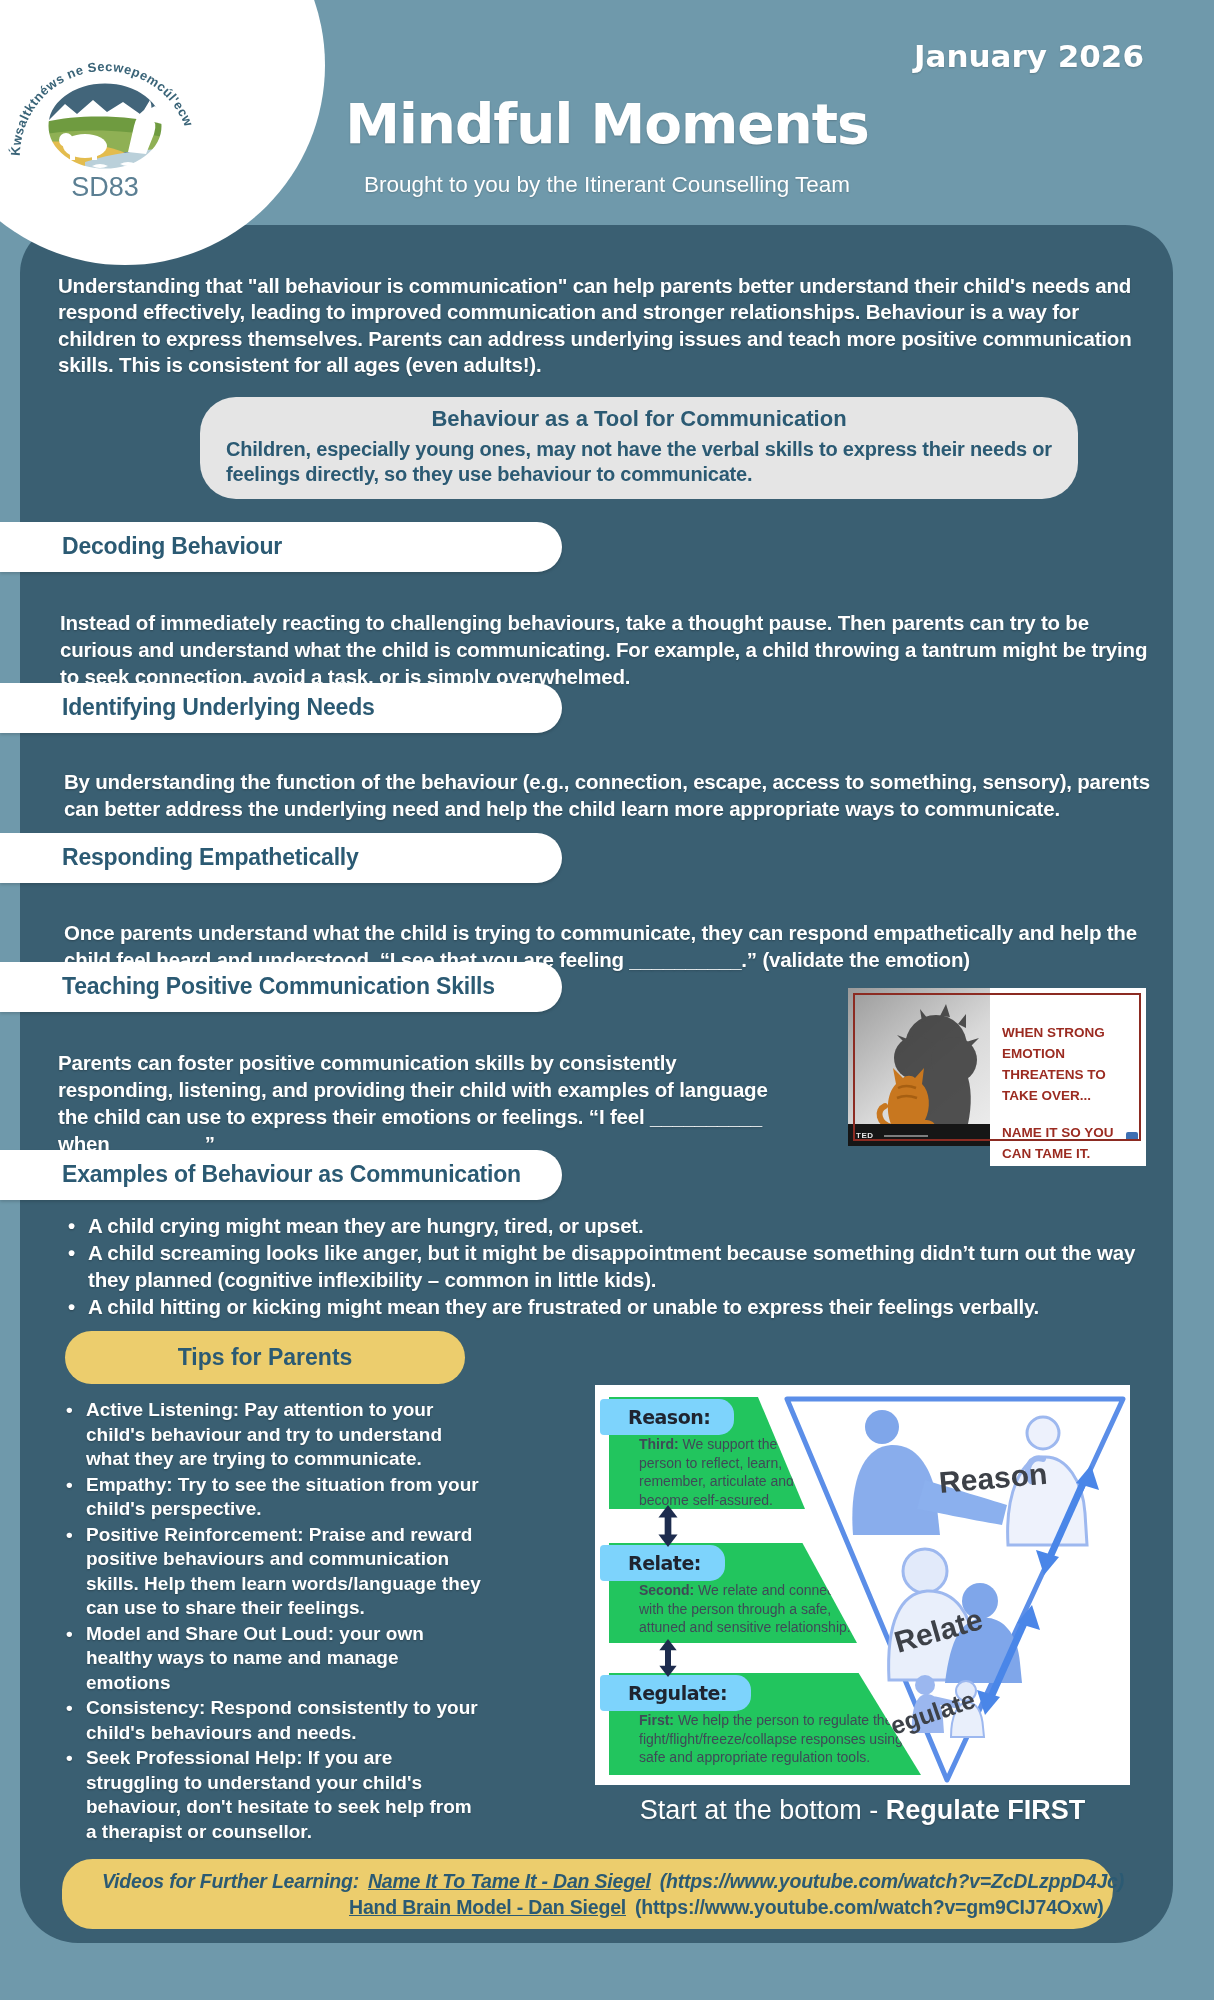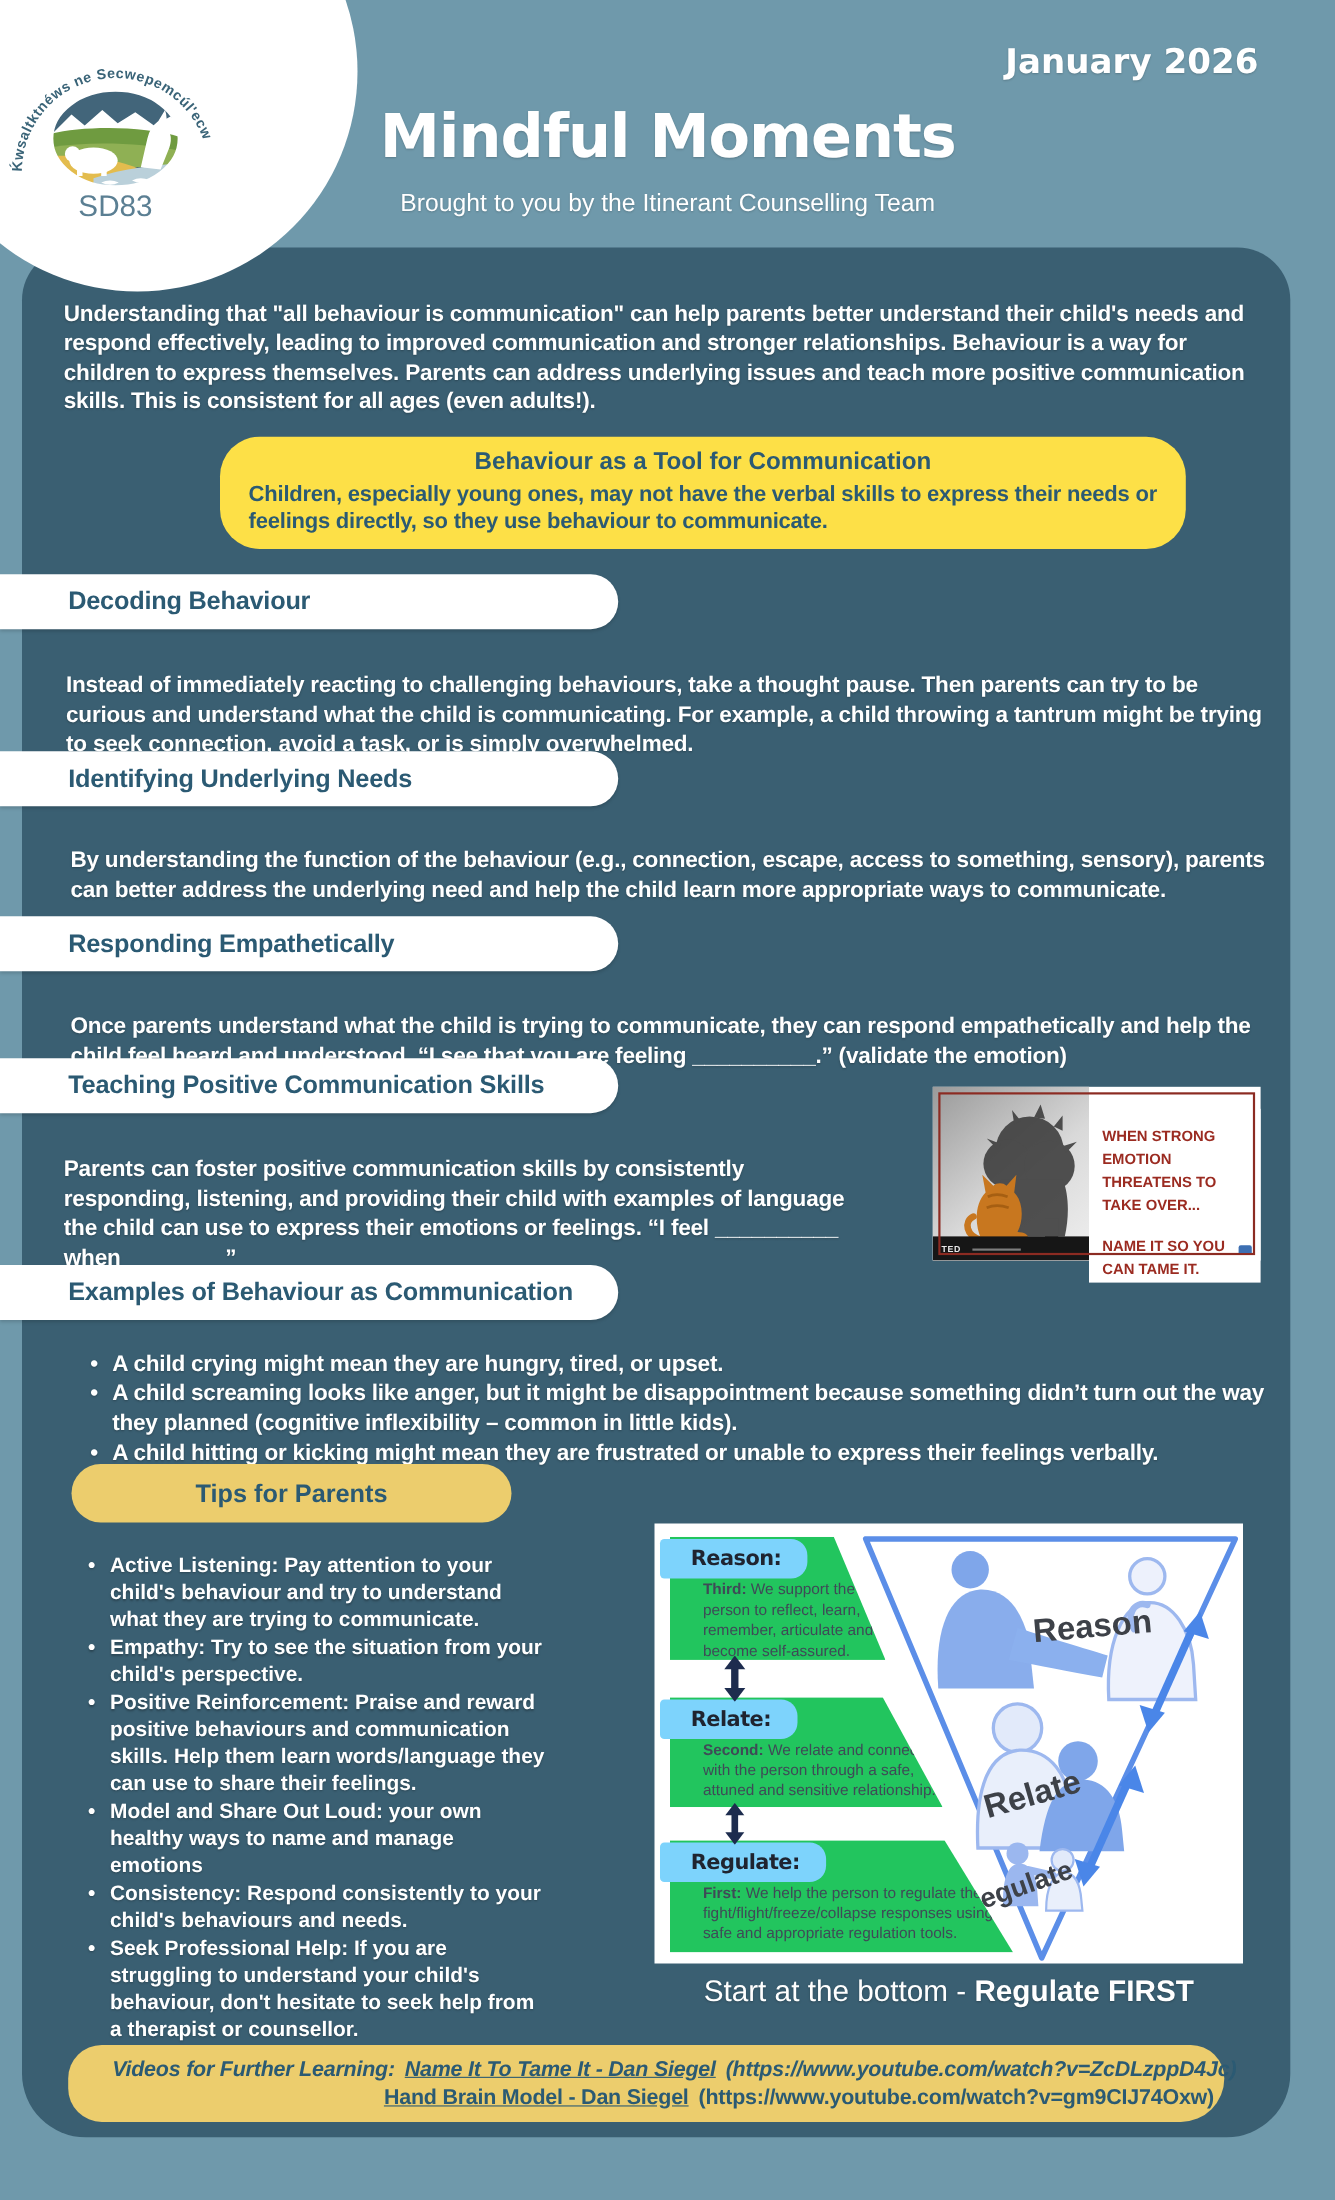--- a/index.html
+++ b/index.html
@@ -15,37 +15,37 @@
          font-family:"DejaVu Sans",sans-serif;text-shadow:0 1px 2px rgba(0,0,0,.2);z-index:3;}
   .title{position:absolute;left:0;right:0;top:92px;margin:0;text-align:center;font-size:55px;
          font-weight:bold;color:#fff;font-family:"DejaVu Sans",sans-serif;letter-spacing:-1px;
          text-shadow:0 1px 2px rgba(0,0,0,.2);z-index:3;}
   .subtitle{position:absolute;left:0;right:0;top:172px;text-align:center;font-size:22.5px;
          font-weight:normal;color:#fff;text-shadow:0 1px 2px rgba(0,0,0,.2);z-index:3;}
   
   .wtxt{color:#fff;font-weight:bold;letter-spacing:-0.2px;text-shadow:0 1px 2px rgba(0,0,0,.28);}
   .intro{position:absolute;left:58px;top:252px;width:1102px;font-size:20.5px;line-height:26.5px;z-index:2;}
   
-  .ybox1{position:absolute;left:200px;top:397px;width:878px;height:102px;background:#fde047;
+  .ybox1{position:absolute;left:200px;top:397px;width:878px;height:102px;background:#e5e5e5;
          border-radius:36px;color:#2B5A73;z-index:2;}
   .ybox1 .t{text-align:center;font-size:22px;font-weight:bold;margin-top:9px;}
   .ybox1 .b{margin:5px 26px 0;font-size:20px;font-weight:bold;line-height:25px;letter-spacing:-0.2px;}
   
   .pill{position:absolute;left:0;width:562px;height:50px;background:#fff;border-radius:0 28px 28px 0;
         z-index:4;box-shadow:0 2px 3px rgba(0,0,0,.15);}
   .pill span{display:block;margin:11px 0 0 62px;font-size:23px;font-weight:bold;color:#2B5A73;
         letter-spacing:-0.2px;}
   .p1{top:522px}.p2{top:683px}.p3{top:833px}.p4{top:962px}.p5{top:1150px}
   .body-text{position:absolute;font-size:20.5px;line-height:27px;z-index:2;}
   .b1{left:60px;top:588px;width:1100px}
   .b2{left:64px;top:747px;width:1095px}
   .b3{left:64px;top:898px;width:1095px}
   .b4{left:58px;top:1028px;width:718px}
   
-  ul.blist{list-style:none;margin:14px;padding:0;}
+  ul.blist{list-style:none;margin:0;padding:0;}
   ul.blist li{position:relative;padding-left:28px;}
   ul.blist li::before{content:"•";position:absolute;left:8px;}
   .examples{position:absolute;left:60px;top:1212px;width:1108px;font-size:20.5px;line-height:27px;z-index:2;}
   .tips-pill{position:absolute;left:65px;top:1331px;width:400px;height:53px;background:#ECCD6D;
         border-radius:32px;display:flex;align-items:center;justify-content:center;font-size:23px;
         font-weight:bold;color:#2B5A73;z-index:2;}
   .tips-list{position:absolute;left:58px;top:1398px;width:428px;font-size:19px;line-height:24.5px;
         letter-spacing:0;z-index:2;}
   .tips-list li{margin-bottom:1px;}
   

